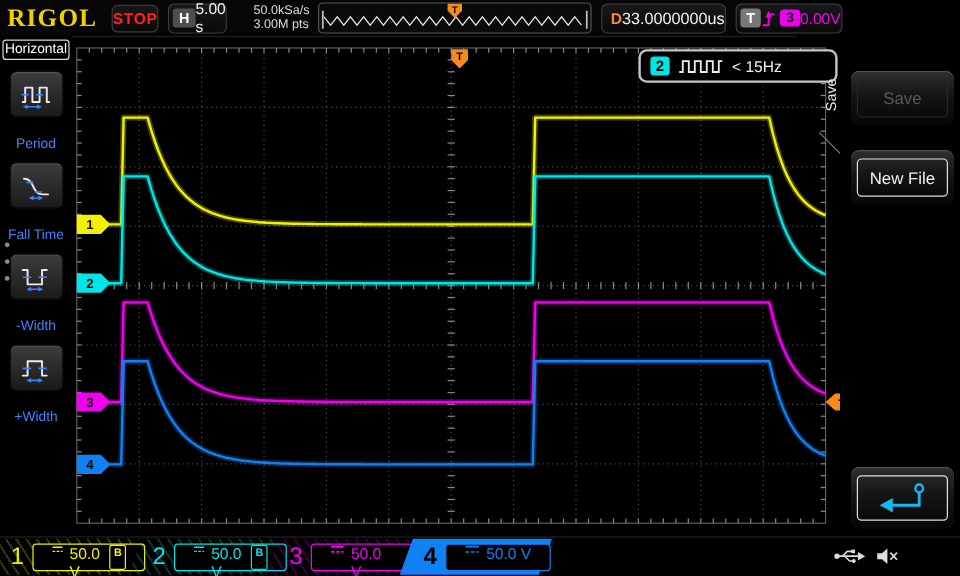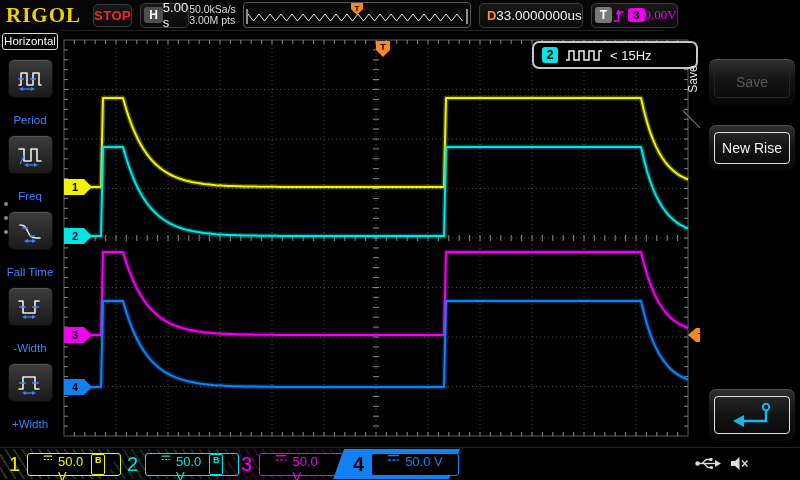--- a/index.html
+++ b/index.html
@@ -11,21 +11,21 @@
   .logo{font-family:"Liberation Serif",serif;font-weight:bold;font-size:21px;letter-spacing:1px;
     color:#f2cf00;margin-left:6px}
   .tbox{height:23px;border:1px solid #3c3c3c;border-radius:5px;
     background:linear-gradient(#181818,#0a0a0a);display:flex;align-items:center}
   .stopbtn{margin-left:12px;width:48px;height:21px;justify-content:center;
     font-weight:bold;font-size:13px;color:#ff2222;letter-spacing:.5px}
   .hbox{margin-left:8px;width:74px}
   .chip{background:#4e4e4e;color:#fff;font-weight:bold;font-size:12px;border-radius:3px;
     padding:1px 5px;margin-left:3px}
   .hval{flex:1;text-align:left;font-size:13px;color:#f2f2f2}
-  .rates{margin-left:0;font-size:10.5px;line-height:11.5px;color:#dcdcdc;white-space:nowrap}
+  .rates{margin-left:22px;font-size:10.5px;line-height:11.5px;color:#dcdcdc;white-space:nowrap}
   .preview{margin-left:7px;width:228px;height:24px;background:#0a0a0a;border:1px solid #565656;
     border-radius:4px;position:relative}
   .dbox{margin-left:8px;width:150px}
   .dlabel{color:#ff8d1e;font-weight:bold;font-size:13px;margin-left:7px}
   .dval{flex:1;text-align:center;font-size:13.5px;color:#f2f2f2}
   .trigbox{margin-left:8px;width:116px}
   .trigchip{background:#787878;color:#fff;font-weight:bold;font-size:12px;border-radius:3px;
     padding:1px 5px;margin-left:3px}
   .srcchip{color:#000;font-weight:bold;font-size:11.5px;border-radius:3px;padding:1px 5px;margin-left:3px}
   .tlevel{flex:1;text-align:center;font-size:13px}
@@ -110,52 +110,40 @@
       <span class="dlabel">D</span>
       <span class="dval">33.0000000us</span>
     </div>
     <div class="tbox trigbox">
       <span class="trigchip">T</span>
       <svg width="13" height="17" viewBox="0 0 13 17">
         <path id="edgepath" d="M1.5 14 H6.5 V5 H11.5" fill="none" stroke-width="1.6" stroke="#f000f0"></path>
         <polygon id="edgearrow" points="6.5,2 3.8,7.5 9.2,7.5" fill="#f000f0"></polygon>
       </svg>
       <span class="srcchip" id="trig-src" style="background: rgb(240, 0, 240);">3</span>
-      <span class="tlevel" id="trig-lvl" style="color: rgb(240, 0, 240); font-family: Liberation Serif, serif;">0.00V</span>
+      <span class="tlevel" id="trig-lvl" style="color: rgb(240, 0, 240);">0.00V</span>
     </div>
   </div>
 
   <div class="leftbar">
     <div class="ltitle">Horizontal</div>
 
     <div class="mitem">
       <div class="mico">
           <svg width="26" height="24" viewBox="0 0 26 24">
         <path class="wv" d="M2 18 H4 V6 H10 V18 H16 V6 H22 V18 H24"></path>
         <path class="acc" d="M1 12 H7 M13 12 H19"></path>
         <line class="acc" x1="5" y1="22" x2="15" y2="22"></line>
         <polygon class="accf" points="2,22 6,20 6,24"></polygon>
             <polygon class="accf" points="18,22 14,20 14,24"></polygon>
       </svg>
         </div>
       <div class="mlabel">Period</div>
     </div>
 
-    <div class="mitem">
-      <div class="mico">
-          <svg width="26" height="24" viewBox="0 0 26 24">
-        <path class="wv" d="M2 6 H7 V18 H14 V6 H20 V18 H24"></path>
-        <path class="acc" d="M3 21 L7 13"></path>
-        <line class="acc" x1="10" y1="22" x2="18" y2="22"></line>
-        <polygon class="accf" points="7,22 11,20 11,24"></polygon>
-            <polygon class="accf" points="21,22 17,20 17,24"></polygon>
-      </svg>
-        </div>
-      <div class="mlabel">Freq</div>
-    </div>
 
 
     <div class="mitem">
       <div class="mico">
           <svg width="26" height="24" viewBox="0 0 26 24">
         <path class="wv" d="M3 6 C8 6 9 9 11 13 C13 17 14 19 19 19 H23"></path>
         <path class="acc" d="M5 9 H11 M12 17 H18"></path>
         <line class="acc" x1="10" y1="22" x2="16" y2="22"></line>
         <polygon class="accf" points="7,22 11,20 11,24"></polygon>
             <polygon class="accf" points="19,22 15,20 15,24"></polygon>
@@ -545,21 +533,21 @@
   <div class="savetab">
     <span>Save</span>
   </div>
   <div class="tabdiag"></div>
 
   <div class="rightbar">
     <div class="rbtn disabled" style="top:28px">
       <span class="rbtn-inner">Save</span>
     </div>
     <div class="rbtn" style="top:94px">
-      <span class="rbtn-inner">New Rise</span>
+      <span class="rbtn-inner">New File</span>
     </div>
     <div class="rbtn" style="top:358px;height:52px">
       <span class="rbtn-inner" style="height:36px">
         <svg width="48" height="30" viewBox="0 0 48 30">
           <circle id="ret-c" cx="38" cy="7" r="3.2" fill="none" stroke-width="2" stroke="#14b8ee"></circle>
           <path id="ret-p" d="M38 10 V21 H15" fill="none" stroke-width="2.4" stroke="#14b8ee"></path>
           <polygon id="ret-a" points="16,15 16,27 5,21" fill="#14b8ee"></polygon>
         </svg>
       </span>
     </div>

